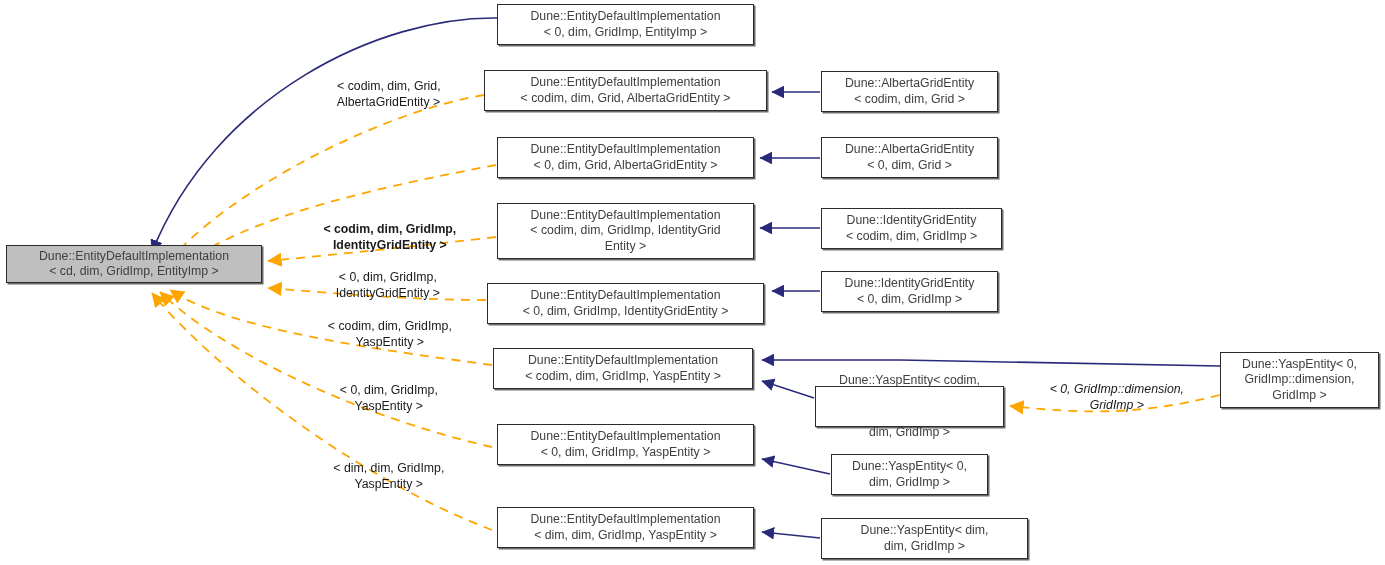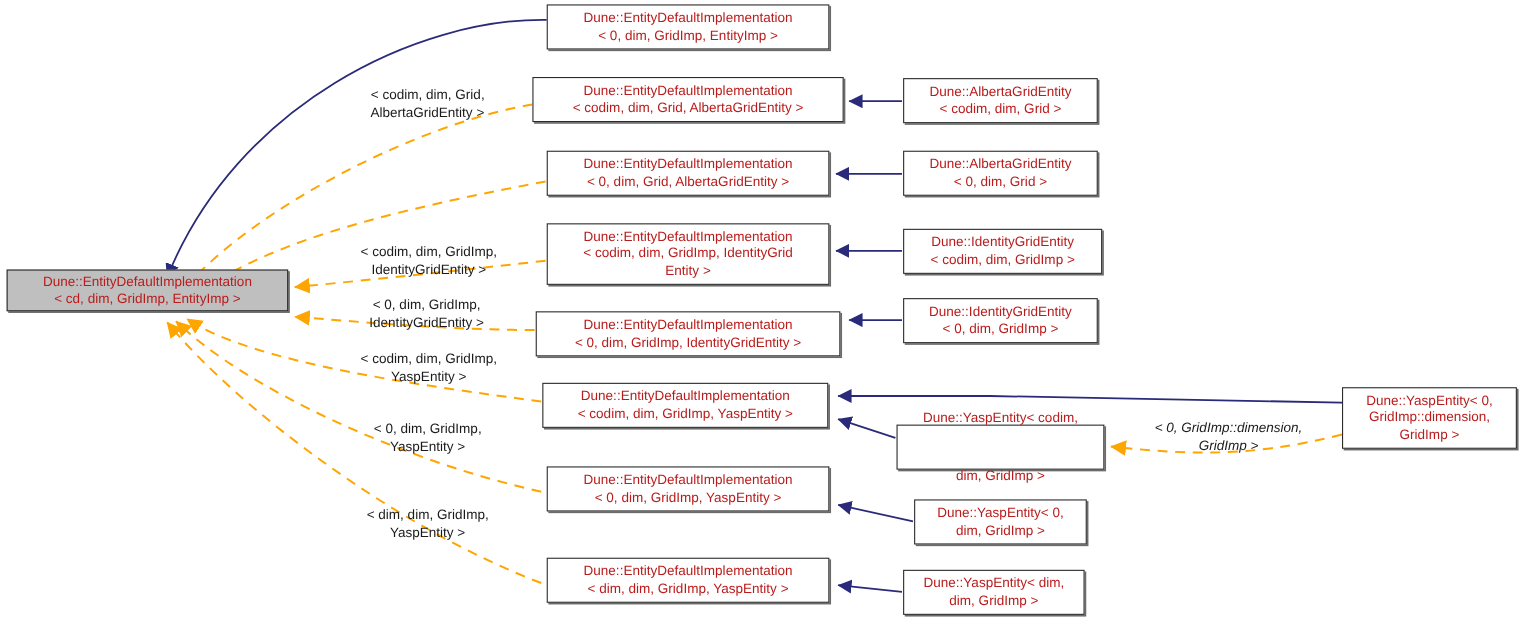--- a/index.html
+++ b/index.html
@@ -21,21 +21,21 @@
     top: 0;
     width: 1385px;
     height: 565px;
     pointer-events: none;
   }
   .node {
     position: absolute;
     box-sizing: border-box;
     border: 1px solid #2b2b2b;
     background: #ffffff;
-    color: #b91c1c;
+    color: #404040;
     font-size: 12.3px;
     line-height: 15.4px;
     text-align: center;
     display: flex;
     flex-direction: column;
     align-items: center;
     justify-content: center;
     white-space: pre;
     box-shadow: 1.5px 1.5px 0 0 #6b6b6b;
   }
@@ -170,32 +170,32 @@
   <div class="node" style="left:831px; top:454px; width:157px; height:41px;">
     <span class="ln">Dune::YaspEntity&lt; 0,</span>
     <span class="ln">dim, GridImp &gt;</span>
   </div>
 
   <div class="node" style="left:497px; top:507px; width:257px; height:41px;">
     <span class="ln">Dune::EntityDefaultImplementation</span>
     <span class="ln">&lt; dim, dim, GridImp, YaspEntity &gt;</span>
   </div>
 
-  <div class="node" style="left:821px; top:518px; width:165px; height:41px;">
+  <div class="node" style="left:821px; top:518px; width:207px; height:41px;">
     <span class="ln">Dune::YaspEntity&lt; dim,</span>
     <span class="ln">dim, GridImp &gt;</span>
   </div>
 
   <div class="edge-label" style="left:284px; top:64px; width:196px;">
     <span class="ln">&lt; codim, dim, Grid,</span>
     <span class="ln">AlbertaGridEntity &gt;</span>
   </div>
 
 
-  <div class="edge-label" style="left:282px; top:207px; width:202px;">
+  <div class="edge-label" style="left:282px; top:207px; width:202px;font-weight:bold;">
     <span class="ln">&lt; codim, dim, GridImp,</span>
     <span class="ln">IdentityGridEntity &gt;</span>
   </div>
 
   <div class="edge-label" style="left:282px; top:255px; width:198px;">
     <span class="ln">&lt; 0, dim, GridImp,</span>
     <span class="ln">IdentityGridEntity &gt;</span>
   </div>
 
   <div class="edge-label" style="left:282px; top:304px; width:202px;">

